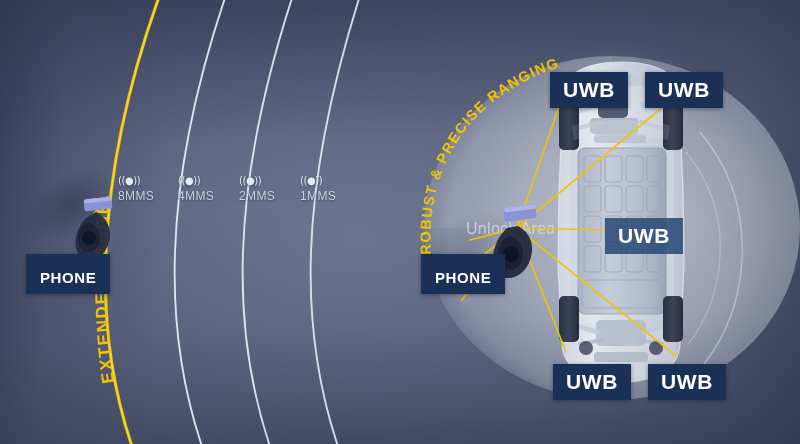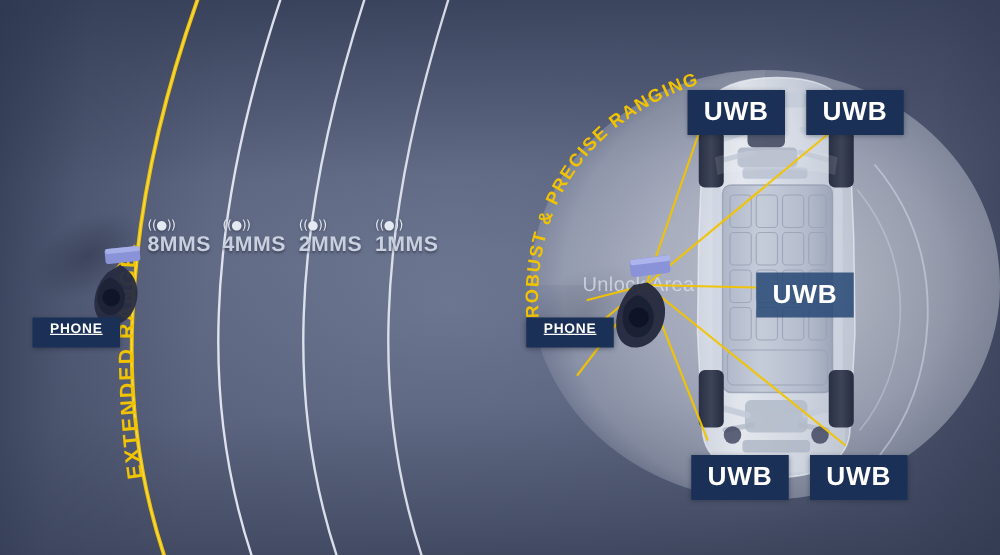--- a/index.html
+++ b/index.html
@@ -46,43 +46,43 @@
     font-size:21px;
     font-weight:700;
     letter-spacing:.6px;
     padding:7px 13px 8px;
     line-height:1;
     box-shadow:0 1px 4px rgba(20,26,40,.45);
     white-space:nowrap;
     user-select:none;
   }
   .badge.soft{background:rgba(40,72,118,.86);box-shadow:none;}
-  .badge.phone{padding:4px 14px 9px;font-size:11px;text-decoration:underline;}
+  .badge.phone{padding:16px 14px 9px;font-size:15px;}
 
   
   .tick{
     position:absolute;
     color:#cfd6e4;
     text-shadow:0 1px 2px rgba(30,36,52,.55);
     user-select:none;
   }
   .tick .sig{
     display:block;
     font-size:10px;
     line-height:10px;
     letter-spacing:-.4px;
     color:#e4e9f2;
     margin-bottom:3px;
     font-family:"DejaVu Sans",sans-serif;
   }
   .tick .val{
     display:block;
-    font-size:17px;
+    font-size:12px;
     line-height:14px;
-    font-weight:700;
+    font-weight:400;
     letter-spacing:.4px;
     color:#c9d1e0;
   }
 
   
   .unlock-caption{
     position:absolute;
     color:rgba(226,231,240,.68);
     font-size:16px;
     letter-spacing:.3px;

